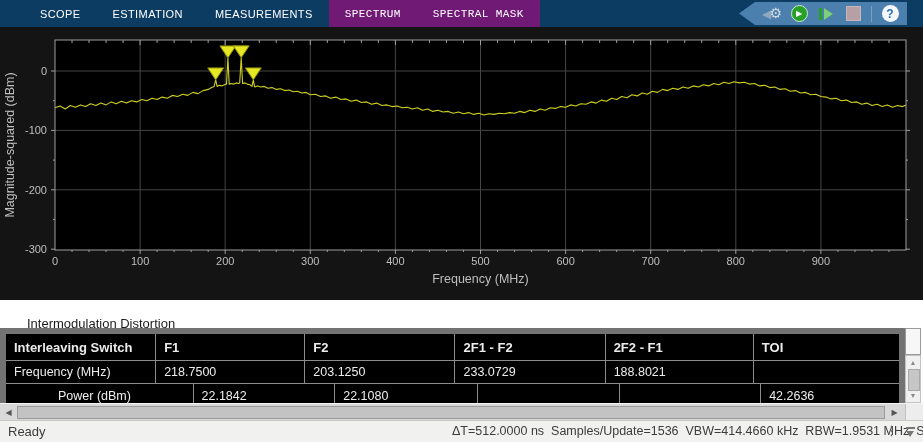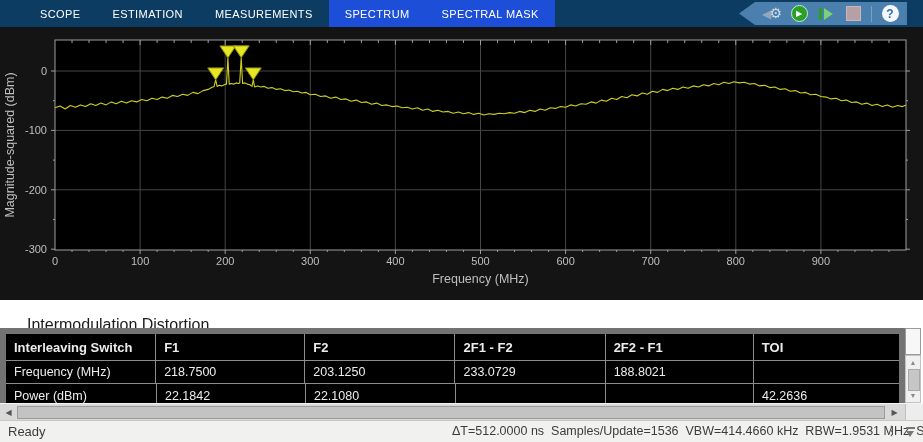--- a/index.html
+++ b/index.html
@@ -20,21 +20,21 @@
   .step-bar{position:absolute;left:2px;top:3px;width:3px;height:12px;background:#27a127;}
   .step-tri{position:absolute;left:7px;top:3px;width:0;height:0;border-left:9px solid #7ed07e;border-top:6px solid transparent;border-bottom:6px solid transparent;filter:drop-shadow(0 0 0.5px #1d7e1d);}
   .stop-square{width:13px;height:13px;background:#b79fa6;border:1px solid #c9b6bb;}
   .tsep{width:1px;height:16px;background:#7ea0bd;}
   .help-circle{width:17px;height:17px;border-radius:50%;background:#f5f8fb;color:#2a6fb0;
                font-size:12px;font-weight:bold;display:flex;align-items:center;justify-content:center;}
   
   .plot{position:absolute;top:27px;left:0;width:923px;height:273px;background:#141414;}
   
   .panel{position:absolute;top:300px;left:0;width:923px;height:120px;background:#ffffff;}
-  .panel-title{position:absolute;top:16px;left:27px;font-size:16px;color:#1b1b1b;}
+  .panel-title{position:absolute;top:16px;left:27px;font-size:13px;color:#1b1b1b;}
   .imtable{position:absolute;top:28px;left:0;width:905px;background:#000;border:6px solid #737373;box-sizing:border-box;}
   .trow{display:flex;}
   .tcell{box-sizing:border-box;border-right:1px solid #8c8c8c;border-bottom:1px solid #8c8c8c;
          color:#ececec;font-size:12.5px;padding:0 0 0 8px;display:flex;align-items:center;overflow:hidden;white-space:nowrap;}
   .trow.head .tcell{font-weight:bold;font-size:13px;height:27px;}
   .trow.body .tcell{height:23px;}
   .tcell:last-child{border-right:none;}
   .trow:last-child .tcell{border-bottom:none;}
   
   .vscroll{position:absolute;top:28px;left:905px;width:16px;height:75px;}
@@ -60,21 +60,21 @@
 <body>
 
 <div class="app">
 
   <div class="tabbar" style="background: rgb(13, 60, 99);">
     <div class="tabs-main">
         <div class="tab">SCOPE</div>
         <div class="tab">ESTIMATION</div>
         <div class="tab">MEASUREMENTS</div>
       </div>
-    <div class="tabs-ctx" style="background: #1d4ed8;">
+    <div class="tabs-ctx" style="background: #701a75; font-family: Liberation Mono, monospace;">
         <div class="tab">SPECTRUM</div>
         <div class="tab">SPECTRAL MASK</div>
       </div>
     <div class="banner" style="background: rgb(74, 127, 174);">
       <div class="tbtn">
         <span class="gear-back">◀</span>
         <span class="gear">⚙</span>
       </div>
       <div class="tbtn">
         <span class="play-circle">▶</span>
@@ -258,21 +258,21 @@
         </div>
         <div class="trow body">
           <div class="tcell" style="width: 152px;">Frequency (MHz)</div>
           <div class="tcell" style="width: 151px;">218.7500</div>
           <div class="tcell" style="width: 152px;">203.1250</div>
           <div class="tcell" style="width: 152px;">233.0729</div>
           <div class="tcell" style="width: 150px;">188.8021</div>
           <div class="tcell" style="width: 147px;"></div>
         </div>
         <div class="trow body">
-          <div class="tcell" style="width: 153px;">Power (dBm)</div>
+          <div class="tcell" style="width: 153px; margin-left: 44px;">Power (dBm)</div>
           <div class="tcell" style="width: 151px;">22.1842</div>
           <div class="tcell" style="width: 152px;">22.1080</div>
           <div class="tcell" style="width: 152px;"></div>
           <div class="tcell" style="width: 150px;"></div>
           <div class="tcell" style="width: 147px;">42.2636</div>
         </div>
       </div>
     <div class="vscroll">
       <div class="vcorner"></div>
       <div class="vtrack">

